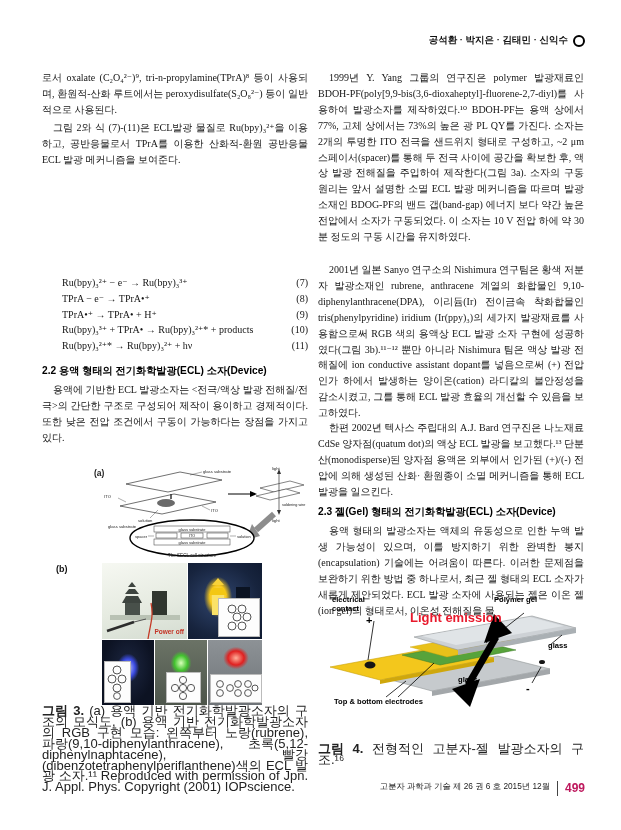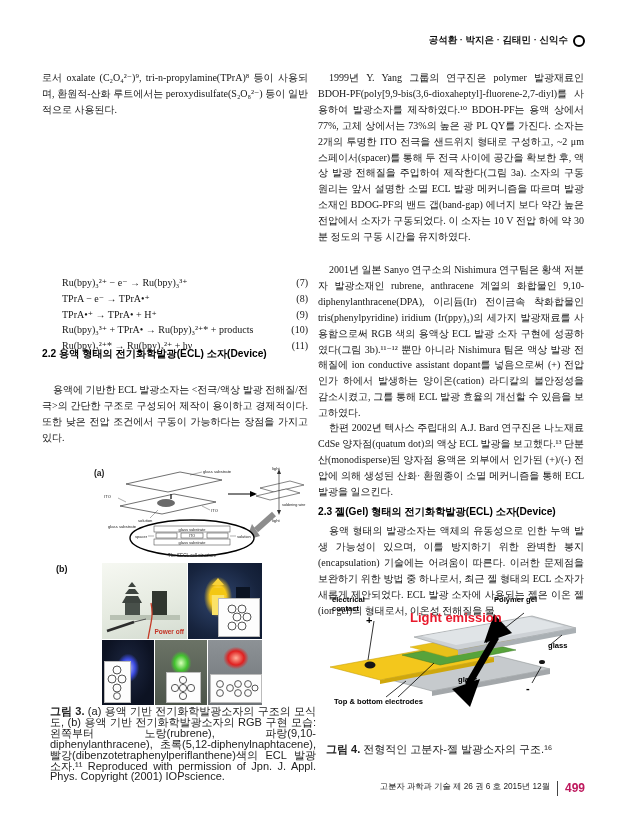--- a/index.html
+++ b/index.html
@@ -11,22 +11,22 @@
   .body-par{font-size:10px;line-height:15.9px;text-align:justify;overflow-wrap:break-word;}
   .indent{text-indent:11px;}
   .hdr{top:34px;right:36px;display:flex;align-items:center;gap:5px;
        font-family:"Liberation Sans","DejaVu Sans",sans-serif;font-weight:bold;font-size:9.5px;color:#111;}
   .mark-icon{width:8px;height:8px;border:2.4px solid #000;border-radius:50%;display:inline-block;}
   .sec-head{font-family:"Liberation Sans","DejaVu Sans",sans-serif;font-weight:bold;font-size:10.2px;color:#000;}
   .eqs{font-size:10px;}
   .eq{display:flex;align-items:baseline;height:15.8px;}
   .eq .f{flex:1;padding-left:20px;}
   .eq .n{width:34px;text-align:right;}
-  .cap{font-family:"Liberation Sans","DejaVu Sans",sans-serif;font-size:11px;line-height:10.9px;
-       text-align:justify;color:#222;margin-left:8px;}
+  .cap{font-family:"Liberation Sans","DejaVu Sans",sans-serif;font-size:13px;line-height:10.9px;
+       text-align:justify;color:#222;}
   .cap b{font-weight:bold;}
   .figlab{font-family:"Liberation Sans","DejaVu Sans",sans-serif;font-weight:bold;font-size:9px;color:#111;}
   .photo{position:absolute;overflow:hidden;}
   .inset{position:absolute;background:#fdfdfd;border:0.5px solid #bbb;}
   .glow{position:absolute;border-radius:50%;}
   .poff{position:absolute;right:3px;bottom:4px;color:#c43426;font-weight:bold;
         font-family:"Liberation Sans","DejaVu Sans",sans-serif;font-size:6.5px;}
   .f4lab{position:absolute;font-family:"Liberation Sans","DejaVu Sans",sans-serif;
          font-weight:bold;font-size:7.6px;color:#000;white-space:pre-line;line-height:9px;}
   .f4lab.red{color:#e8192c;font-size:13px;}
@@ -42,20 +42,21 @@
 <body>
 
 <div class="page">
 
   <div class="abs hdr">
     <span>공석환 · 박지은 · 김태민 · 신익수</span>
     <span class="mark-icon"></span>
   </div>
 
   <div class="abs colL body-par" style="top:70px">로서 oxalate (C₂O₄²⁻)⁹, tri-n-propylamine(TPrA)⁸ 등이 사용되며, 환원적-산화 루트에서는 peroxydisulfate(S₂O₈²⁻) 등이 일반적으로 사용된다.</div>
+  <div class="abs colL body-par indent" style="top:120px">그림 2와 식 (7)-(11)은 ECL발광 물질로 Ru(bpy)₃²⁺을 이용하고, 공반응물로서 TPrA를 이용한 산화적-환원 공반응물 ECL 발광 메커니즘을 보여준다.</div>
 
   <div class="abs colL eqs" style="top:277px">
     <div class="eq">
       <span class="f">Ru(bpy)₃²⁺ − e⁻ → Ru(bpy)₃³⁺</span>
       <span class="n">(7)</span>
     </div>
     <div class="eq">
       <span class="f">TPrA − e⁻ → TPrA•⁺</span>
       <span class="n">(8)</span>
     </div>
@@ -66,21 +67,21 @@
     <div class="eq">
       <span class="f">Ru(bpy)₃³⁺ + TPrA• → Ru(bpy)₃²⁺* + products</span>
       <span class="n">(10)</span>
     </div>
     <div class="eq">
       <span class="f">Ru(bpy)₃²⁺* → Ru(bpy)₃²⁺ + hν</span>
       <span class="n">(11)</span>
     </div>
   </div>
 
-  <div class="abs colL sec-head" style="top:347px">2.2 용액 형태의 전기화학발광(ECL) 소자(Device)</div>
+  <div class="abs colL sec-head" style="top:364px">2.2 용액 형태의 전기화학발광(ECL) 소자(Device)</div>
   <div class="abs colL body-par indent" style="top:382px">용액에 기반한 ECL 발광소자는 &lt;전극/액상 발광 전해질/전극&gt;의 간단한 구조로 구성되어 제작이 용이하고 경제적이다. 또한 낮은 전압 조건에서 구동이 가능하다는 장점을 가지고 있다.</div>
 
   <div class="abs colL" style="top:462px;height:242px">
     
     <svg width="266" height="96" viewBox="0 0 266 96">
       <text x="52" y="14" font-size="8.5" font-weight="bold">(a)</text>
 
       <polygon points="84,22 138,10 180,18 126,30" fill="#fff" stroke="#333" stroke-width="0.7"></polygon>
       <polygon points="78,44 132,32 174,40 120,52" fill="#fff" stroke="#333" stroke-width="0.7"></polygon>
       <ellipse cx="124" cy="41" rx="9" ry="4" fill="#6a6a6a"></ellipse>

